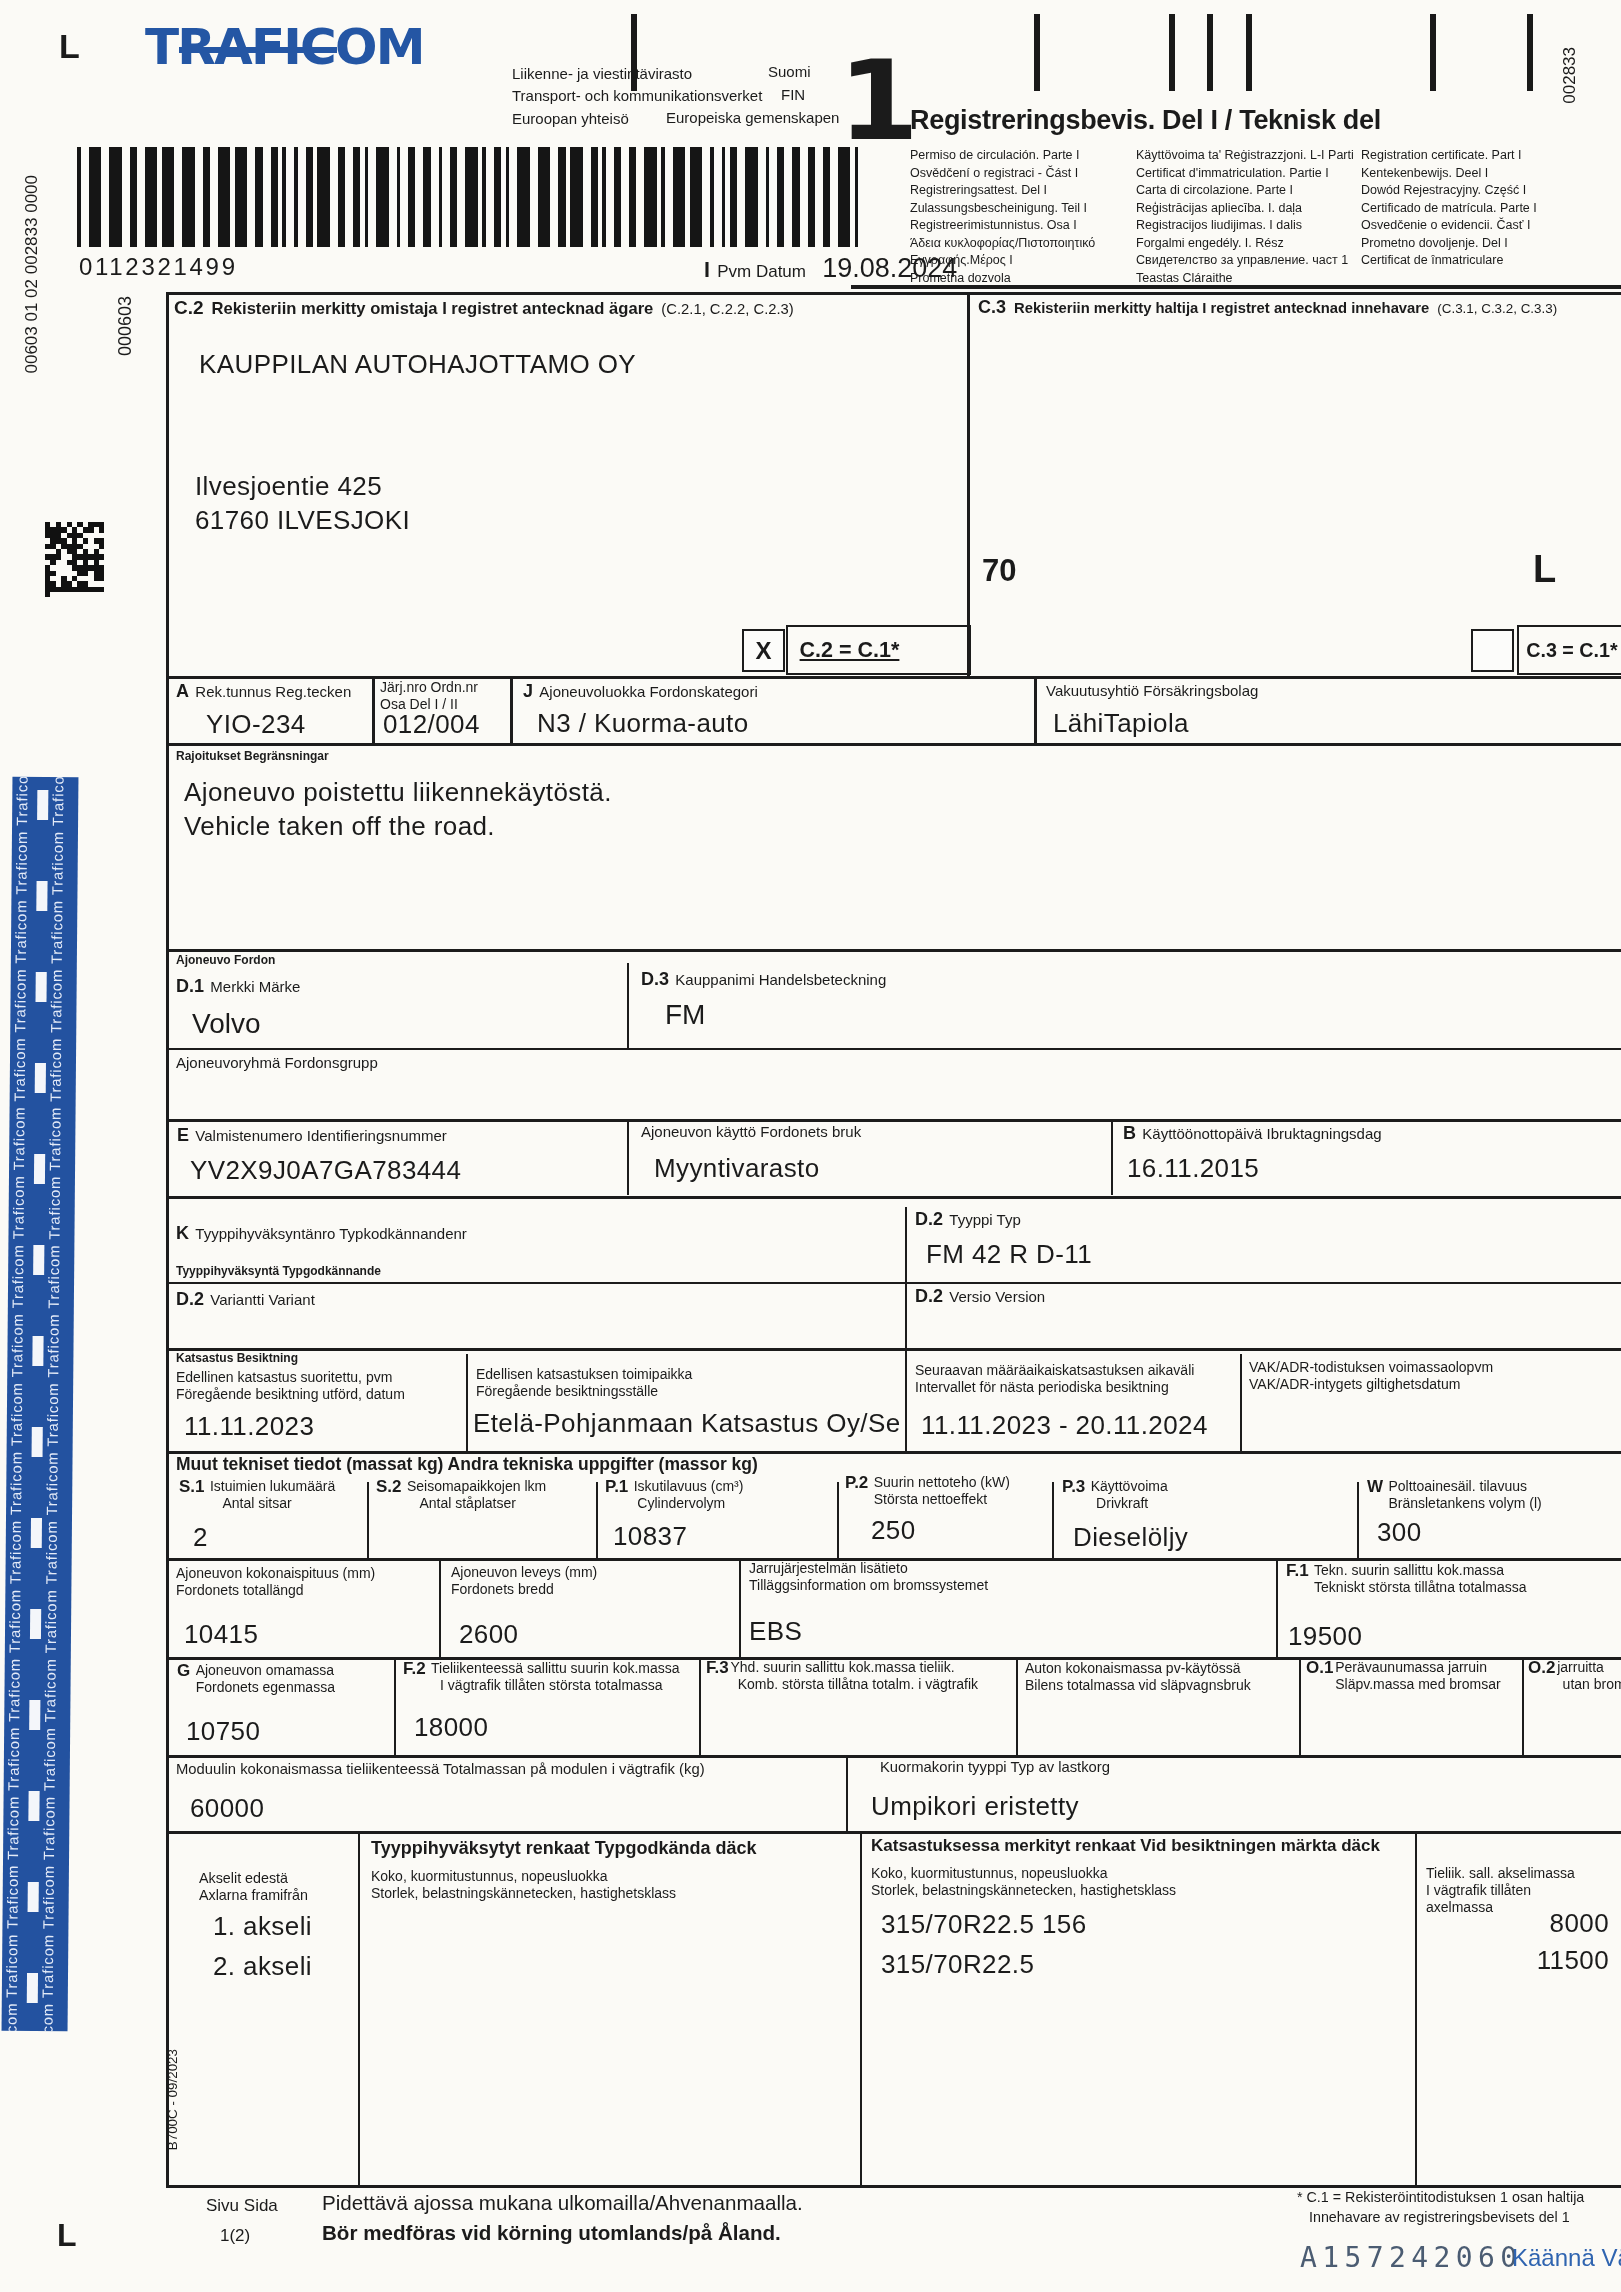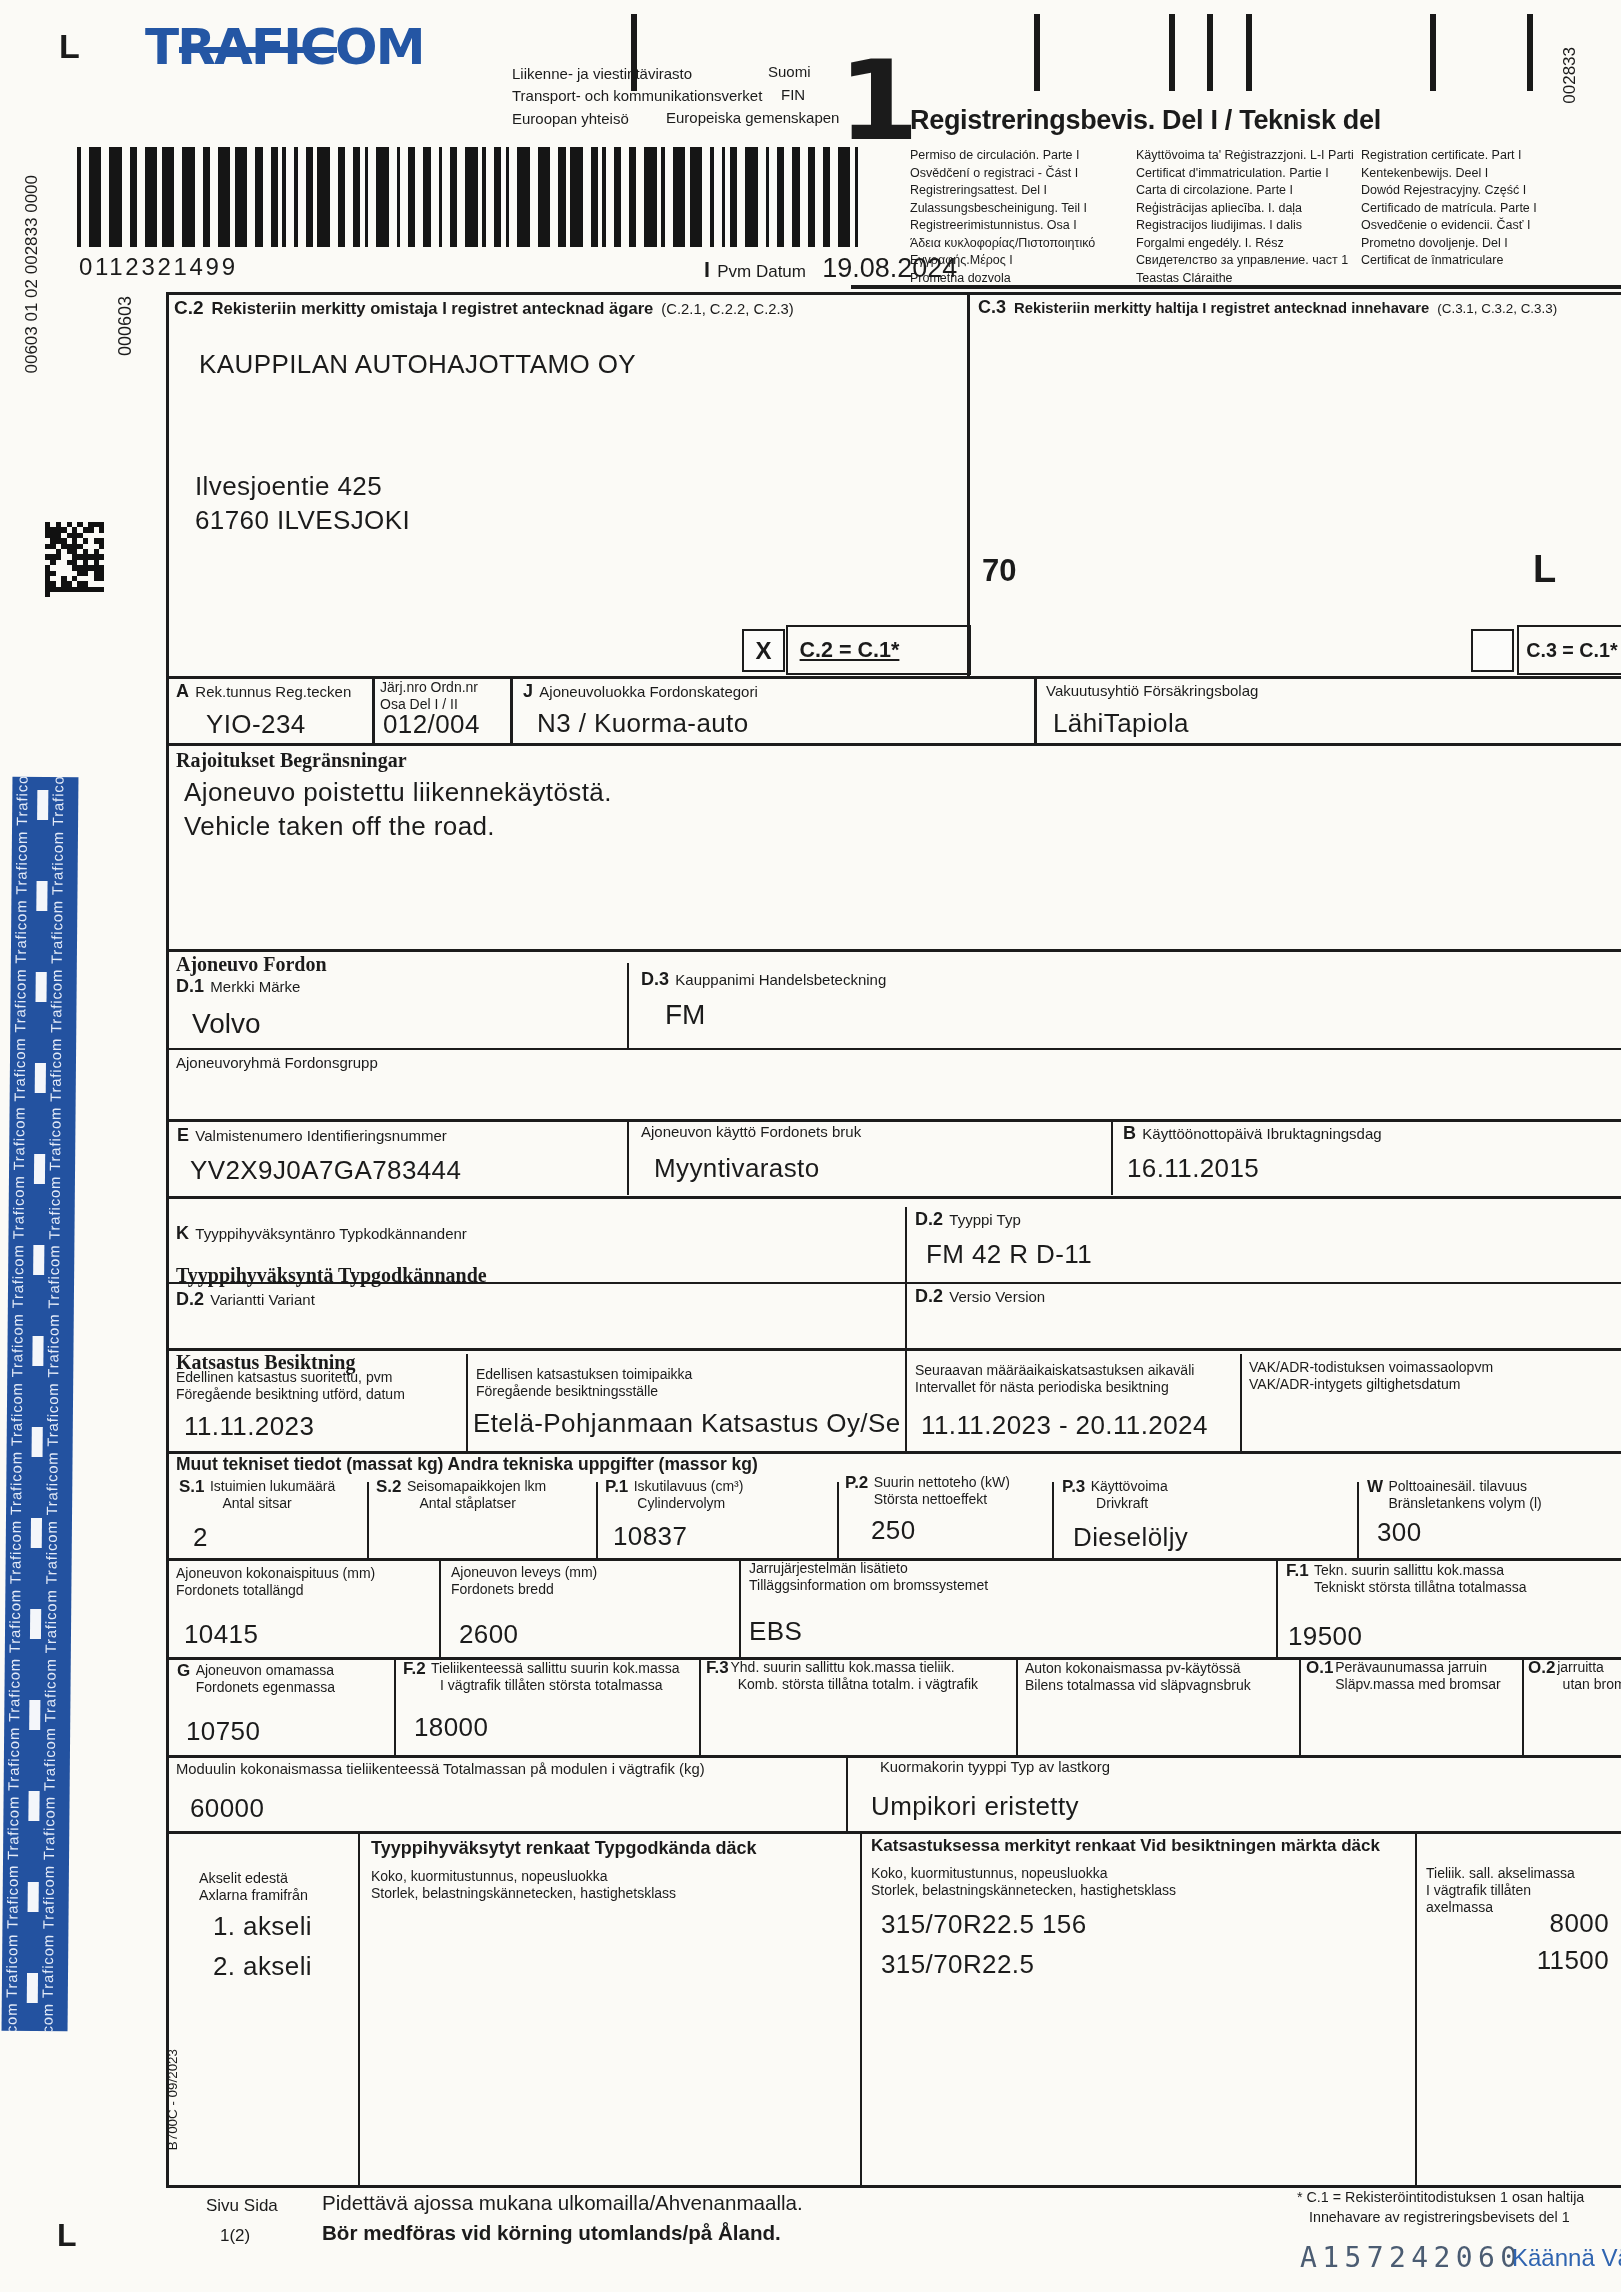--- a/index.html
+++ b/index.html
@@ -16,21 +16,21 @@
   .two i{font-style:normal;}
   .val{font-size:26px;letter-spacing:0.4px;white-space:nowrap;}
   .vbig{font-size:28px;}
   .sechead{display:flex;align-items:baseline;gap:8px;white-space:nowrap;}
   .sechead b{font-size:19px;}
   .sechead .sl{font-weight:bold;font-size:16.6px;}
   .sechead .refs{font-size:14.8px;}
   .sechead.small b{font-size:18px;}
   .sechead.small .sl{font-size:14.8px;}
   .sechead.small .refs{font-size:13.4px;}
-  .bold19{font-weight:bold;font-size:20px;white-space:nowrap;font-family:Liberation Serif, serif;}
+  .bold19{font-weight:bold;font-size:12px;white-space:nowrap;}
   .vert{writing-mode:vertical-rl;transform:rotate(180deg);white-space:nowrap;}
   .cb{position:absolute;width:39px;height:39px;border:2.7px solid #1c1c1c;background:#fcfcfa;
       font-size:24px;font-weight:bold;display:flex;align-items:center;justify-content:center;}
   .cbl{position:absolute;border:2.7px solid #1c1c1c;display:flex;align-items:center;
        font-weight:bold;font-size:21.5px;padding-left:11.6px;white-space:nowrap;}
   .tcol{font-size:12.5px;line-height:17.5px;white-space:nowrap;}
   .title{font-weight:bold;font-size:27px;letter-spacing:-0.3px;white-space:nowrap;}
   .one{font-family:"DejaVu Sans",sans-serif;font-weight:900;font-size:111px;line-height:1;transform:scaleX(1.05);}
   .logo-txt{font-family:"DejaVu Sans",sans-serif;font-weight:bold;font-size:50px;letter-spacing:-1.8px;color:#2456a4;}
   .logo-bar{position:absolute;left:34px;top:29px;width:158px;height:6.3px;background:#2456a4;}

